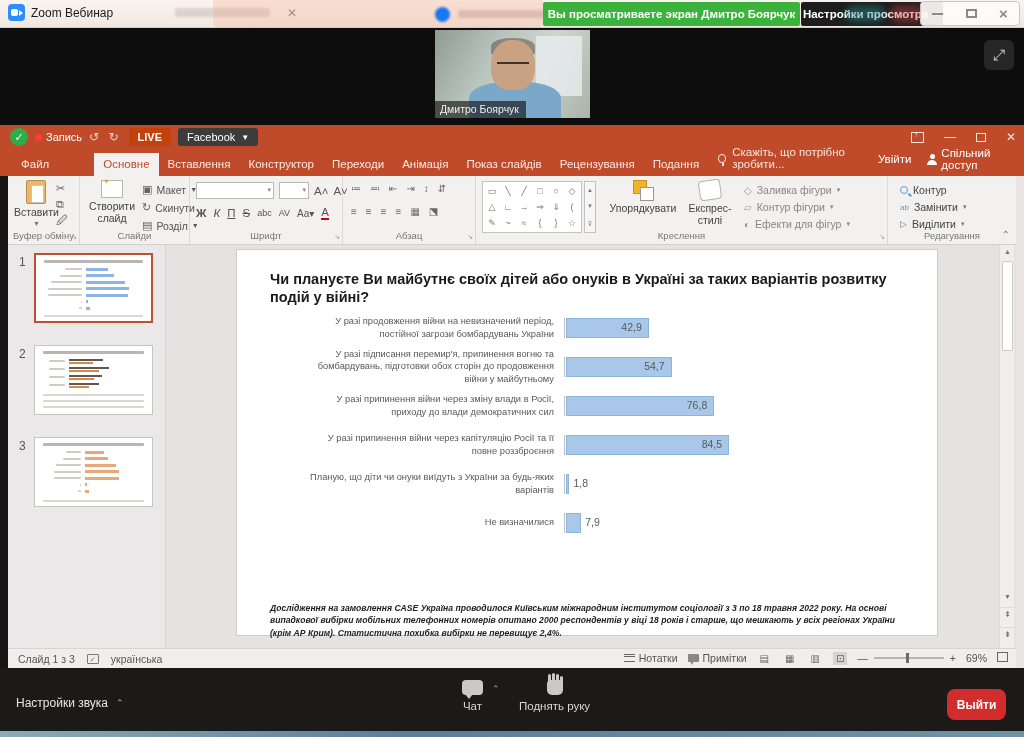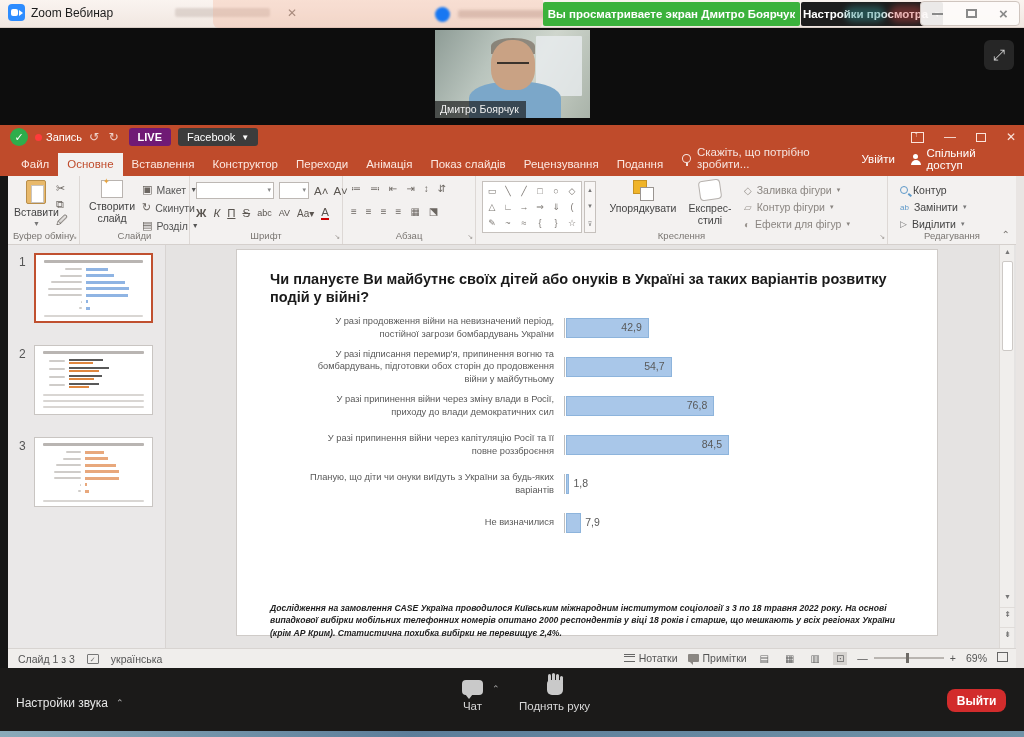--- a/index.html
+++ b/index.html
@@ -47,34 +47,34 @@
   
   .ppt-edge-left { position:absolute; left:0; top:125px; width:8px; height:543px; background:#161616; z-index:10; }
   .ppt-edge-right { position:absolute; left:1016px; top:125px; width:8px; height:543px; background:#e9e5e3; z-index:10; }
 
   .ppt-titlebar { position:absolute; left:0; top:125px; width:1024px; height:27px; background:#bf4b2b; z-index:15; color:#fff; }
   .ppt-title-left { position:absolute; left:10px; top:3px; display:flex; align-items:center; gap:7px; }
   .shield { width:18px; height:18px; border-radius:50%; background:#2ead4b; color:#fff; font-size:11px; display:flex; align-items:center; justify-content:center; }
   .rec-group { display:flex; align-items:center; gap:4px; font-size:11px; color:#fff; }
   .rec-dot { width:7px; height:7px; border-radius:50%; background:#ff3b3b; }
   .undoredo { color:rgba(255,255,255,.75); font-size:12px; letter-spacing:3px; }
-  .live-badge { background:#701a75; color:#fff; font-weight:bold; font-size:11px; padding:3px 9px; border-radius:3px; }
+  .live-badge { background:#c2410c; color:#fff; font-weight:bold; font-size:11px; padding:3px 9px; border-radius:3px; }
   .fb-btn { background:#3c3c3c; color:#fff; font-size:11px; padding:3px 9px; border-radius:3px; display:flex; gap:6px; align-items:center; }
   .fb-btn .caret { font-size:8px; }
   .ppt-doc-title { position:absolute; left:0; right:0; top:6px; text-align:center; font-size:11px; color:#fde9e2; }
   .ppt-title-right { position:absolute; right:8px; top:5px; display:flex; gap:20px; align-items:center; color:#fbe4dc; font-size:12px; }
   .ribbon-opts { width:13px; height:11px; border:1px solid #fbe4dc; position:relative; }
   .ribbon-opts::after { content:"↑"; position:absolute; left:2px; top:-3px; font-size:8px; }
   .ppt-max { width:10px; height:9px; border:1px solid #fbe4dc; display:inline-block; }
 
   .ppt-tabs { position:absolute; left:0; top:152px; width:1024px; height:24px; background:#bf4b2b; z-index:15;
     display:flex; align-items:flex-end; color:#fff; }
   .tabs-flow { display:flex; align-items:flex-end; margin-left:12px; }
   .ppt-tab { font-size:11.5px; padding:5px 9px 6px; color:#fce8e1; white-space:nowrap; }
-  .ppt-tab.active { background:#f3f1f0; color:#bf4b2b; }
+  .ppt-tab.active { background:#f3f1f0; color:#bf4b2b;margin-left:36px; }
   .tellme { display:flex; align-items:center; gap:6px; margin-left:10px; font-size:11.5px; color:rgba(255,255,255,.85); padding-bottom:6px; }
   .bulb { width:9px; height:9px; border:1.5px solid rgba(255,255,255,.85); border-radius:50%; position:relative; }
   .bulb::after { content:""; position:absolute; left:2.5px; top:8px; width:2px; height:3px; background:rgba(255,255,255,.85); }
   .tabs-right { margin-left:auto; display:flex; align-items:center; gap:16px; padding:0 12px 5px 0; font-size:11.5px; color:#fff; }
   .person-ico { width:10px; height:10px; position:relative; display:inline-block; }
   .person-ico::before { content:""; position:absolute; left:2.5px; top:0; width:5px; height:5px; border-radius:50%; background:#fff; }
   .person-ico::after { content:""; position:absolute; left:0; top:5.5px; width:10px; height:5px; border-radius:5px 5px 0 0; background:#fff; }
   .share-btn { display:flex; align-items:center; gap:6px; }
 
   
@@ -163,21 +163,21 @@
   .zb-frame { position:absolute; left:0; bottom:0; width:1024px; height:6px; background:linear-gradient(90deg,#9ec4d6,#688fb0 40%,#7fa8c0); opacity:.85; }
   .audio-settings { position:absolute; left:16px; top:28px; color:#e6e6e6; font-size:12px; display:flex; gap:8px; align-items:center; }
   .audio-settings .chev { font-size:9px; color:#bbb; }
   .zb-center { position:absolute; left:462px; top:12px; display:flex; gap:36px; }
   .zb-item { display:flex; flex-direction:column; align-items:center; gap:5px; color:#d8d8d8; font-size:11.5px; }
   .chat-ico { width:21px; height:15px; background:#c9c9c9; border-radius:4px; position:relative; }
   .chat-ico::after { content:""; position:absolute; left:3px; bottom:-4px; border-left:4px solid transparent; border-right:4px solid transparent; border-top:5px solid #c9c9c9; }
   .chat-chev { position:absolute; left:30px; top:4px; color:#aaa; font-size:9px; }
   .hand-ico { width:16px; height:15px; background:#c9c9c9; border-radius:4px 4px 5px 5px; position:relative; }
   .hand-ico::before { content:""; position:absolute; left:1px; top:-6px; width:3px; height:8px; background:#c9c9c9; border-radius:2px; box-shadow:4px -1px 0 #c9c9c9, 8px 0 0 #c9c9c9, 12px 2px 0 #c9c9c9; }
-  .leave-btn { position:absolute; right:18px; top:21px; width:59px; height:23px; background:#d22c2c; border-radius:8px;
+  .leave-btn { position:absolute; right:18px; top:21px; width:59px; height:31px; background:#d22c2c; border-radius:8px;
     color:#fff; font-size:12px; font-weight:bold; display:flex; align-items:center; justify-content:center; }
 </style>
 </head>
 <body>
 
 <div class="zoom-titlebar">
   <div class="zt-left">
     <div class="zoom-logo"></div>
     <span class="zt-title">Zoom Вебинар</span>
   </div>

